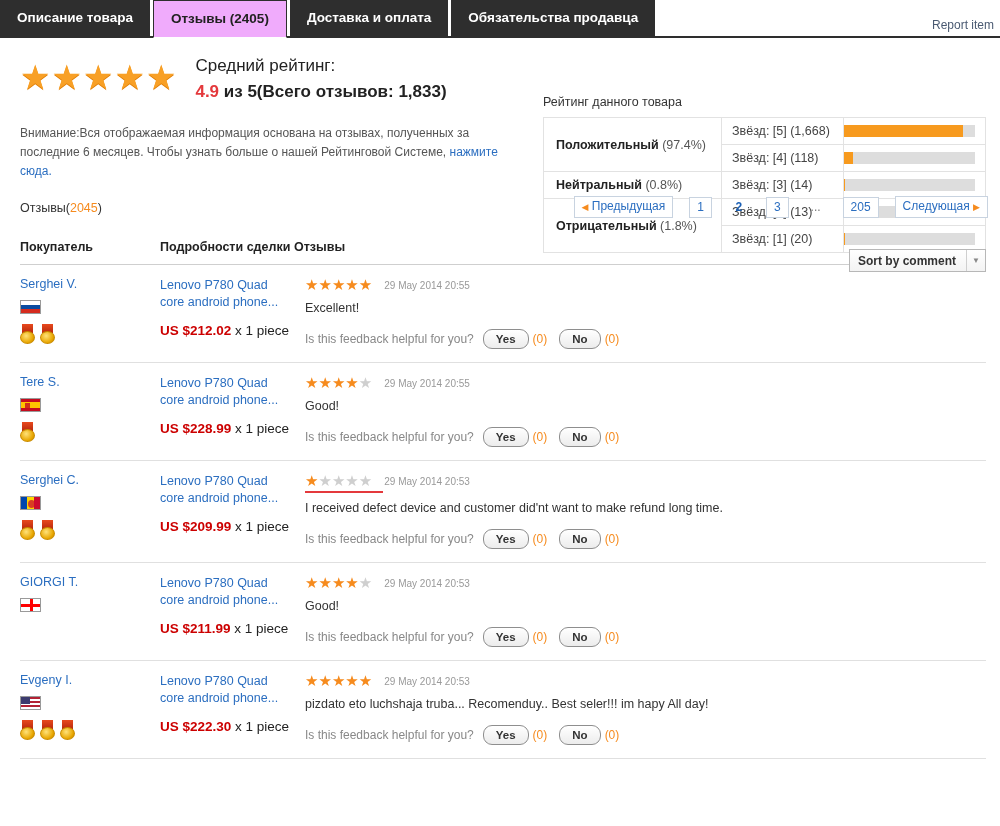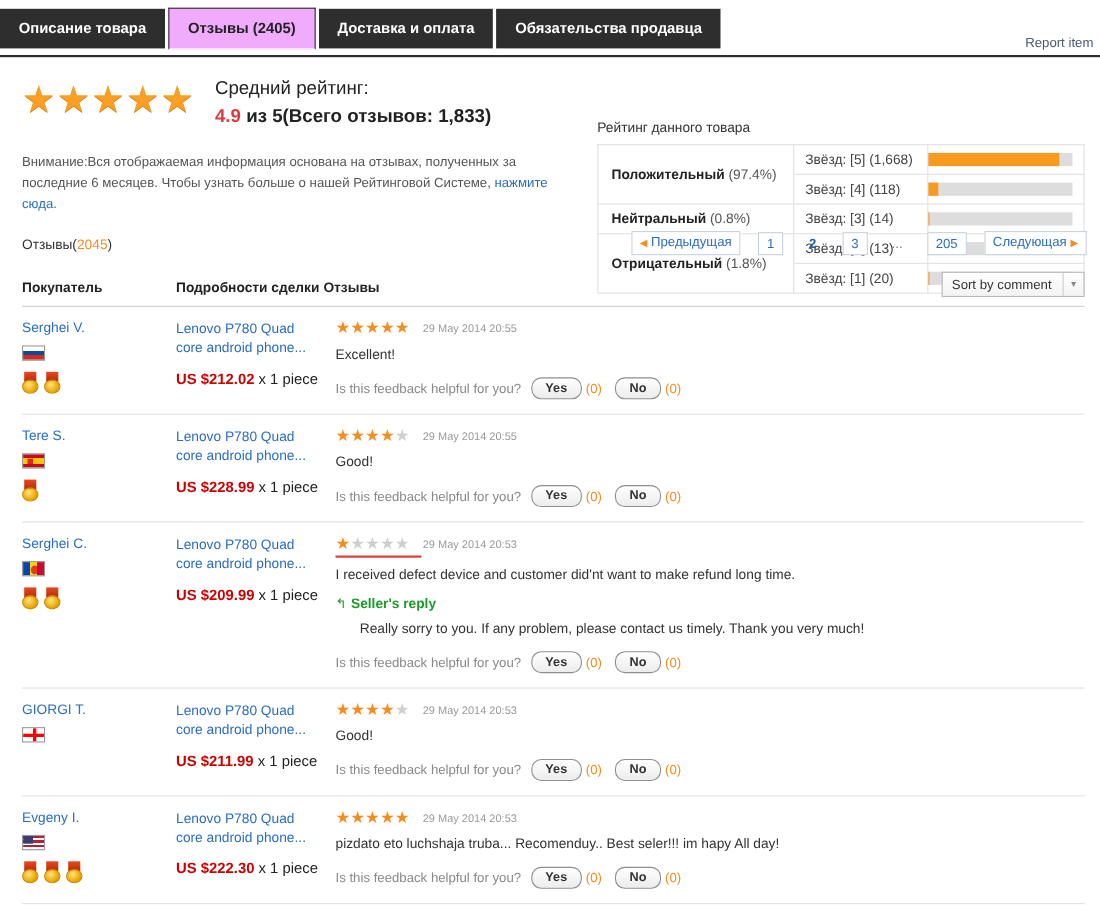--- a/index.html
+++ b/index.html
@@ -10,24 +10,24 @@
     font-family: "Liberation Sans", sans-serif;
     font-size: 12px;
     color: #333333;
     overflow: hidden;
   }
   a { text-decoration: none; }
 
   
   .tabbar {
     position: relative;
-    height: 52px;
+    height: 38px;
     margin: 0;
     display: flex;
-    align-items: center;
+    align-items: flex-start;
   }
   .tabbar::after {
     content: "";
     position: absolute;
     left: 0; right: 0; bottom: 0;
     height: 2px;
     background: #2e2e2e;
     z-index: 0;
   }
   .tab {
@@ -172,26 +172,26 @@
     display: flex;
     align-items: center;
     font-weight: bold;
     font-size: 12.5px;
     color: #222;
   }
   .th-buyer { width: 140px; }
   .th-deal { width: 134px; }
   .th-review { flex: 1; }
   .sortbox {
-    position: absolute; right: 0; top: 4px;
+    position: absolute; right: 0; top: 20px;
     border: 1px solid #b7b7b7;
     background: linear-gradient(#ffffff, #f3f3f3);
     height: 23px;
     display: flex; align-items: center;
-    font-weight: normal;
+    font-weight: bold;
     color: #333;
     font-size: 12px;
     cursor: pointer;
     justify-content: center;
   }
   .sortbox .lbl { padding: 0 10px 0 8px; }
   .sortbox .caret {
     width: 19px; height: 21px;
     border-left: 1px solid #cfcfcf;
     display: flex; align-items: center; justify-content: center;
@@ -465,21 +465,20 @@
         <a href="#" class="deal-link">Lenovo P780 Quad core android phone...</a>
         <div class="deal-price"><span class="amt">US $209.99</span><span> x 1 piece</span></div>
       </div>
       <div class="col-review">
         <div class="rv-top">
           <span class="stars-inline"><span class="on">★</span><span class="off">★</span><span class="off">★</span><span class="off">★</span><span class="off">★</span></span>
           <span class="rv-date">29 May 2014 20:53</span>
         </div>
         <div class="star-underline"></div>
         <div class="rv-text">I received defect device and customer did'nt want to make refund long time.</div>
-        <div class="seller-reply"><span class="ricon">↰</span><span class="rlabel">Seller's reply</span><div class="rtext">Really sorry to you. If any problem, please contact us timely. Thank you very much!</div></div>
         <div class="helpful">
           <span class="q">Is this feedback helpful for you?</span>
           <span class="vbtn">Yes</span>
           <span class="vcount">(0)</span>
           <span class="vbtn">No</span>
           <span class="vcount last">(0)</span>
         </div>
       </div>
     </div>
     <div class="row">

